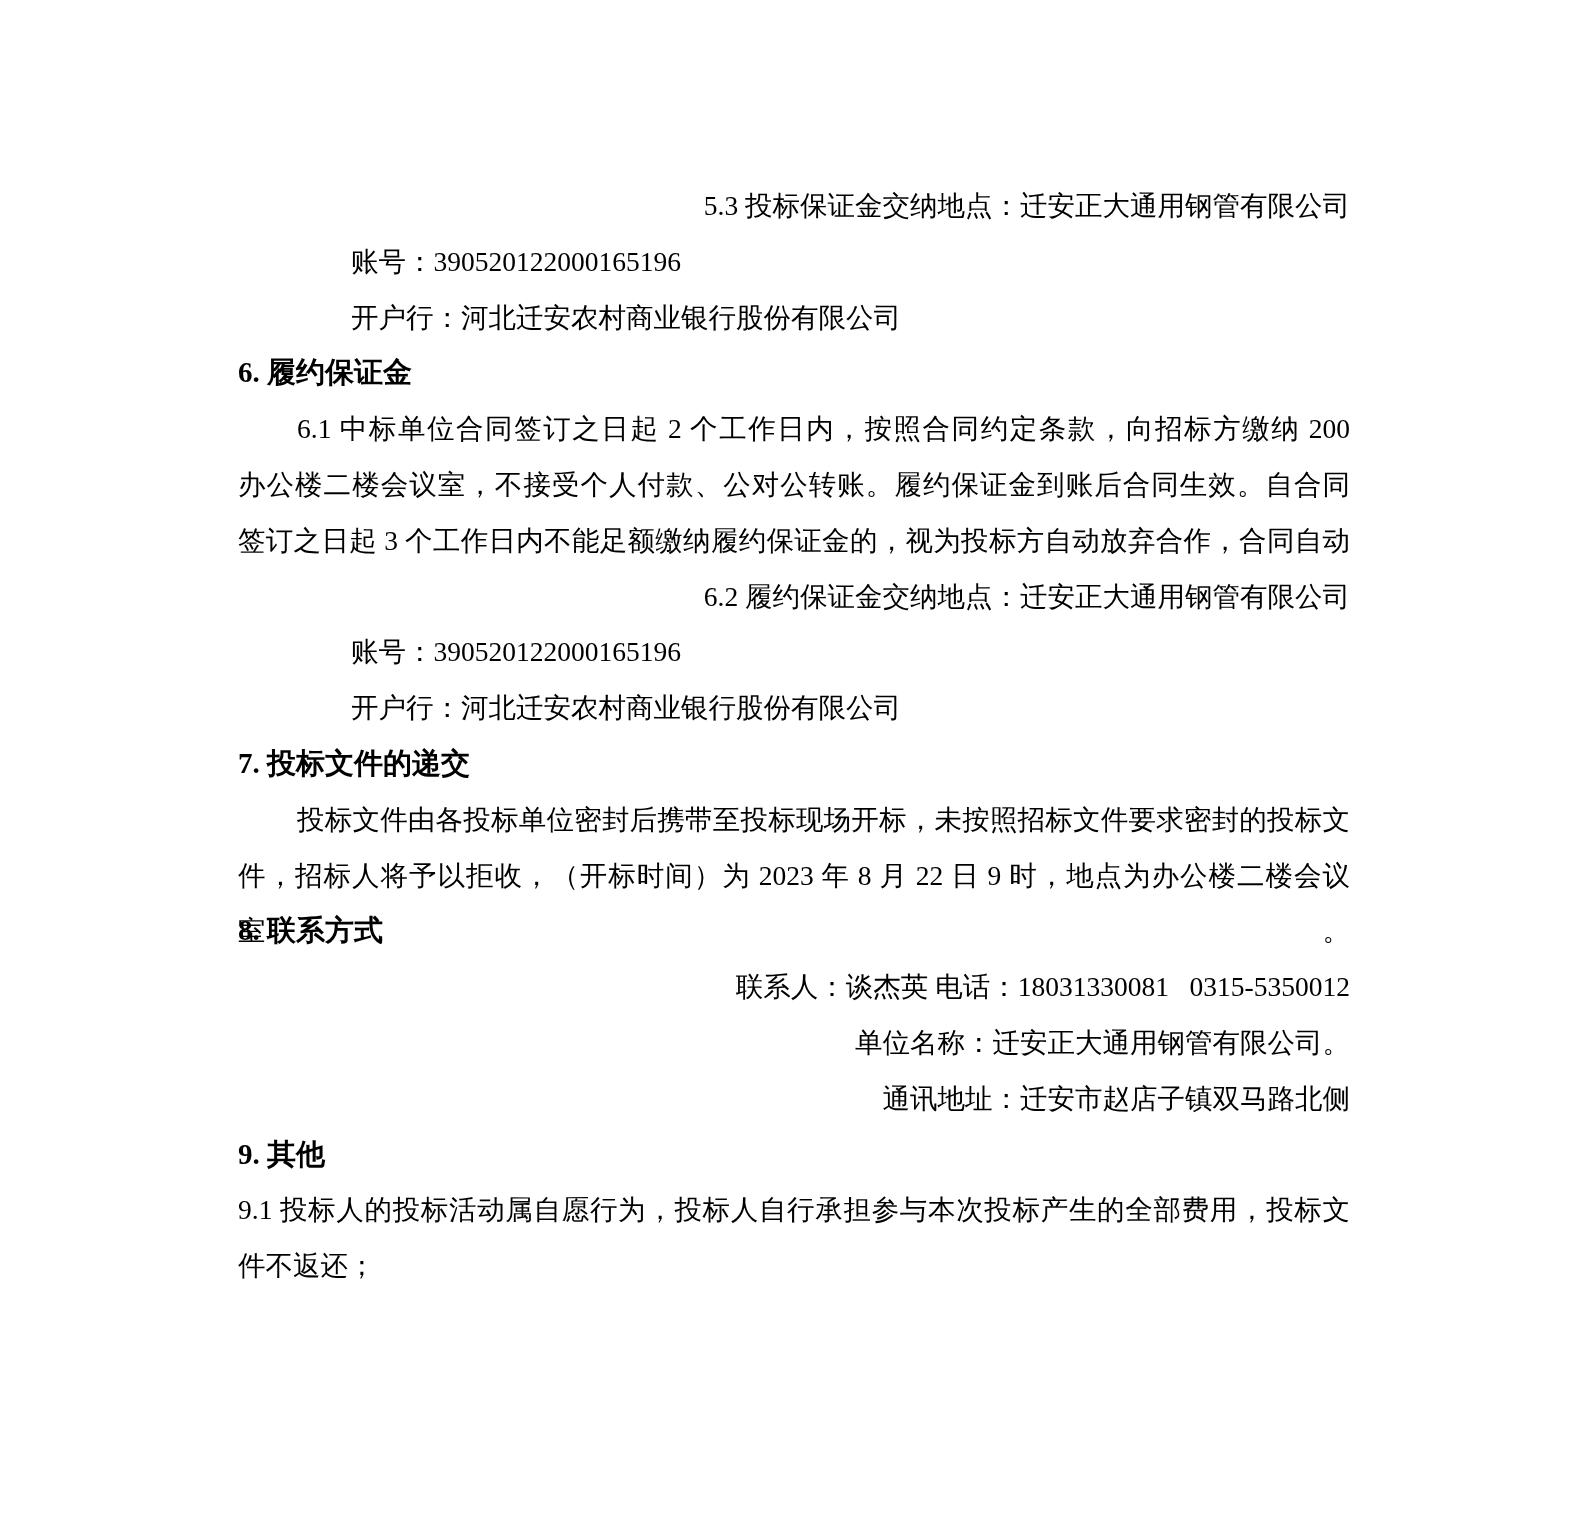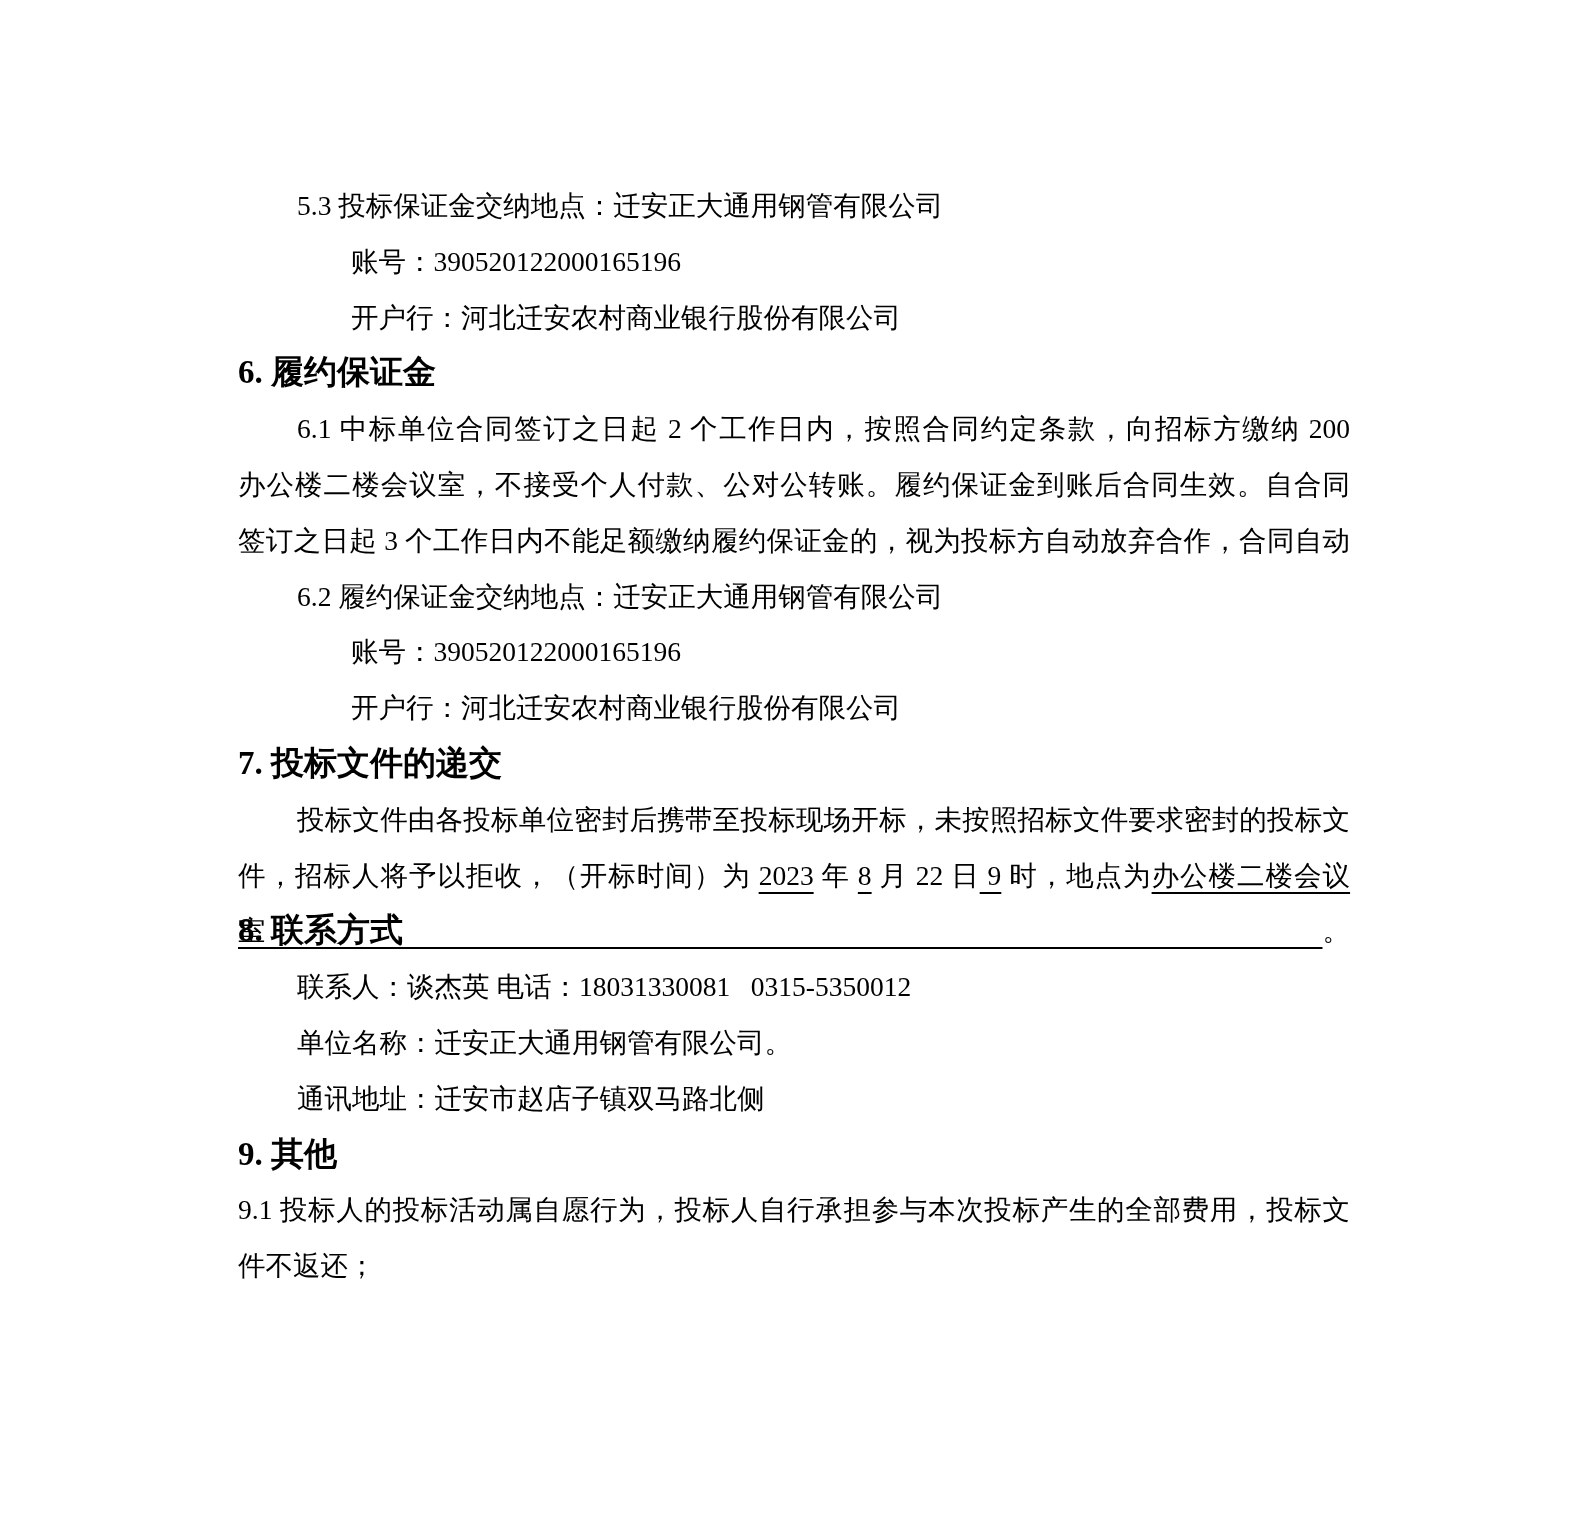--- a/index.html
+++ b/index.html
@@ -25,28 +25,27 @@
     height: 55.8px;
     line-height: 55.8px;
     white-space: pre-wrap;
     text-align: left;
     overflow: visible;
   }
   .line.justify {
     text-align: justify;
     text-align-last: justify;
   }
-  .line.indent-1 { padding-left: 59px; }
+  .line.indent-1 { padding-left: 59px; text-align: right; }
   .line.indent-2 { padding-left: 113px; }
   .line.heading {
     font-weight: bold;
-    font-size: 33px;
+    font-size: 29px;
   }
   .u {
-    text-decoration: underline;
     text-underline-offset: 7px;
     text-decoration-thickness: 2px;
   }
 </style>
 </head>
 <body>
 
 <div class="page" style="background: rgb(255, 255, 255); color: rgb(0, 0, 0);">
     <div class="line body indent-1"><span>5.3 投标保证金交纳地点：迁安正大通用钢管有限公司</span></div>
     <div class="line body indent-2"><span>账号：390520122000165196</span></div>

